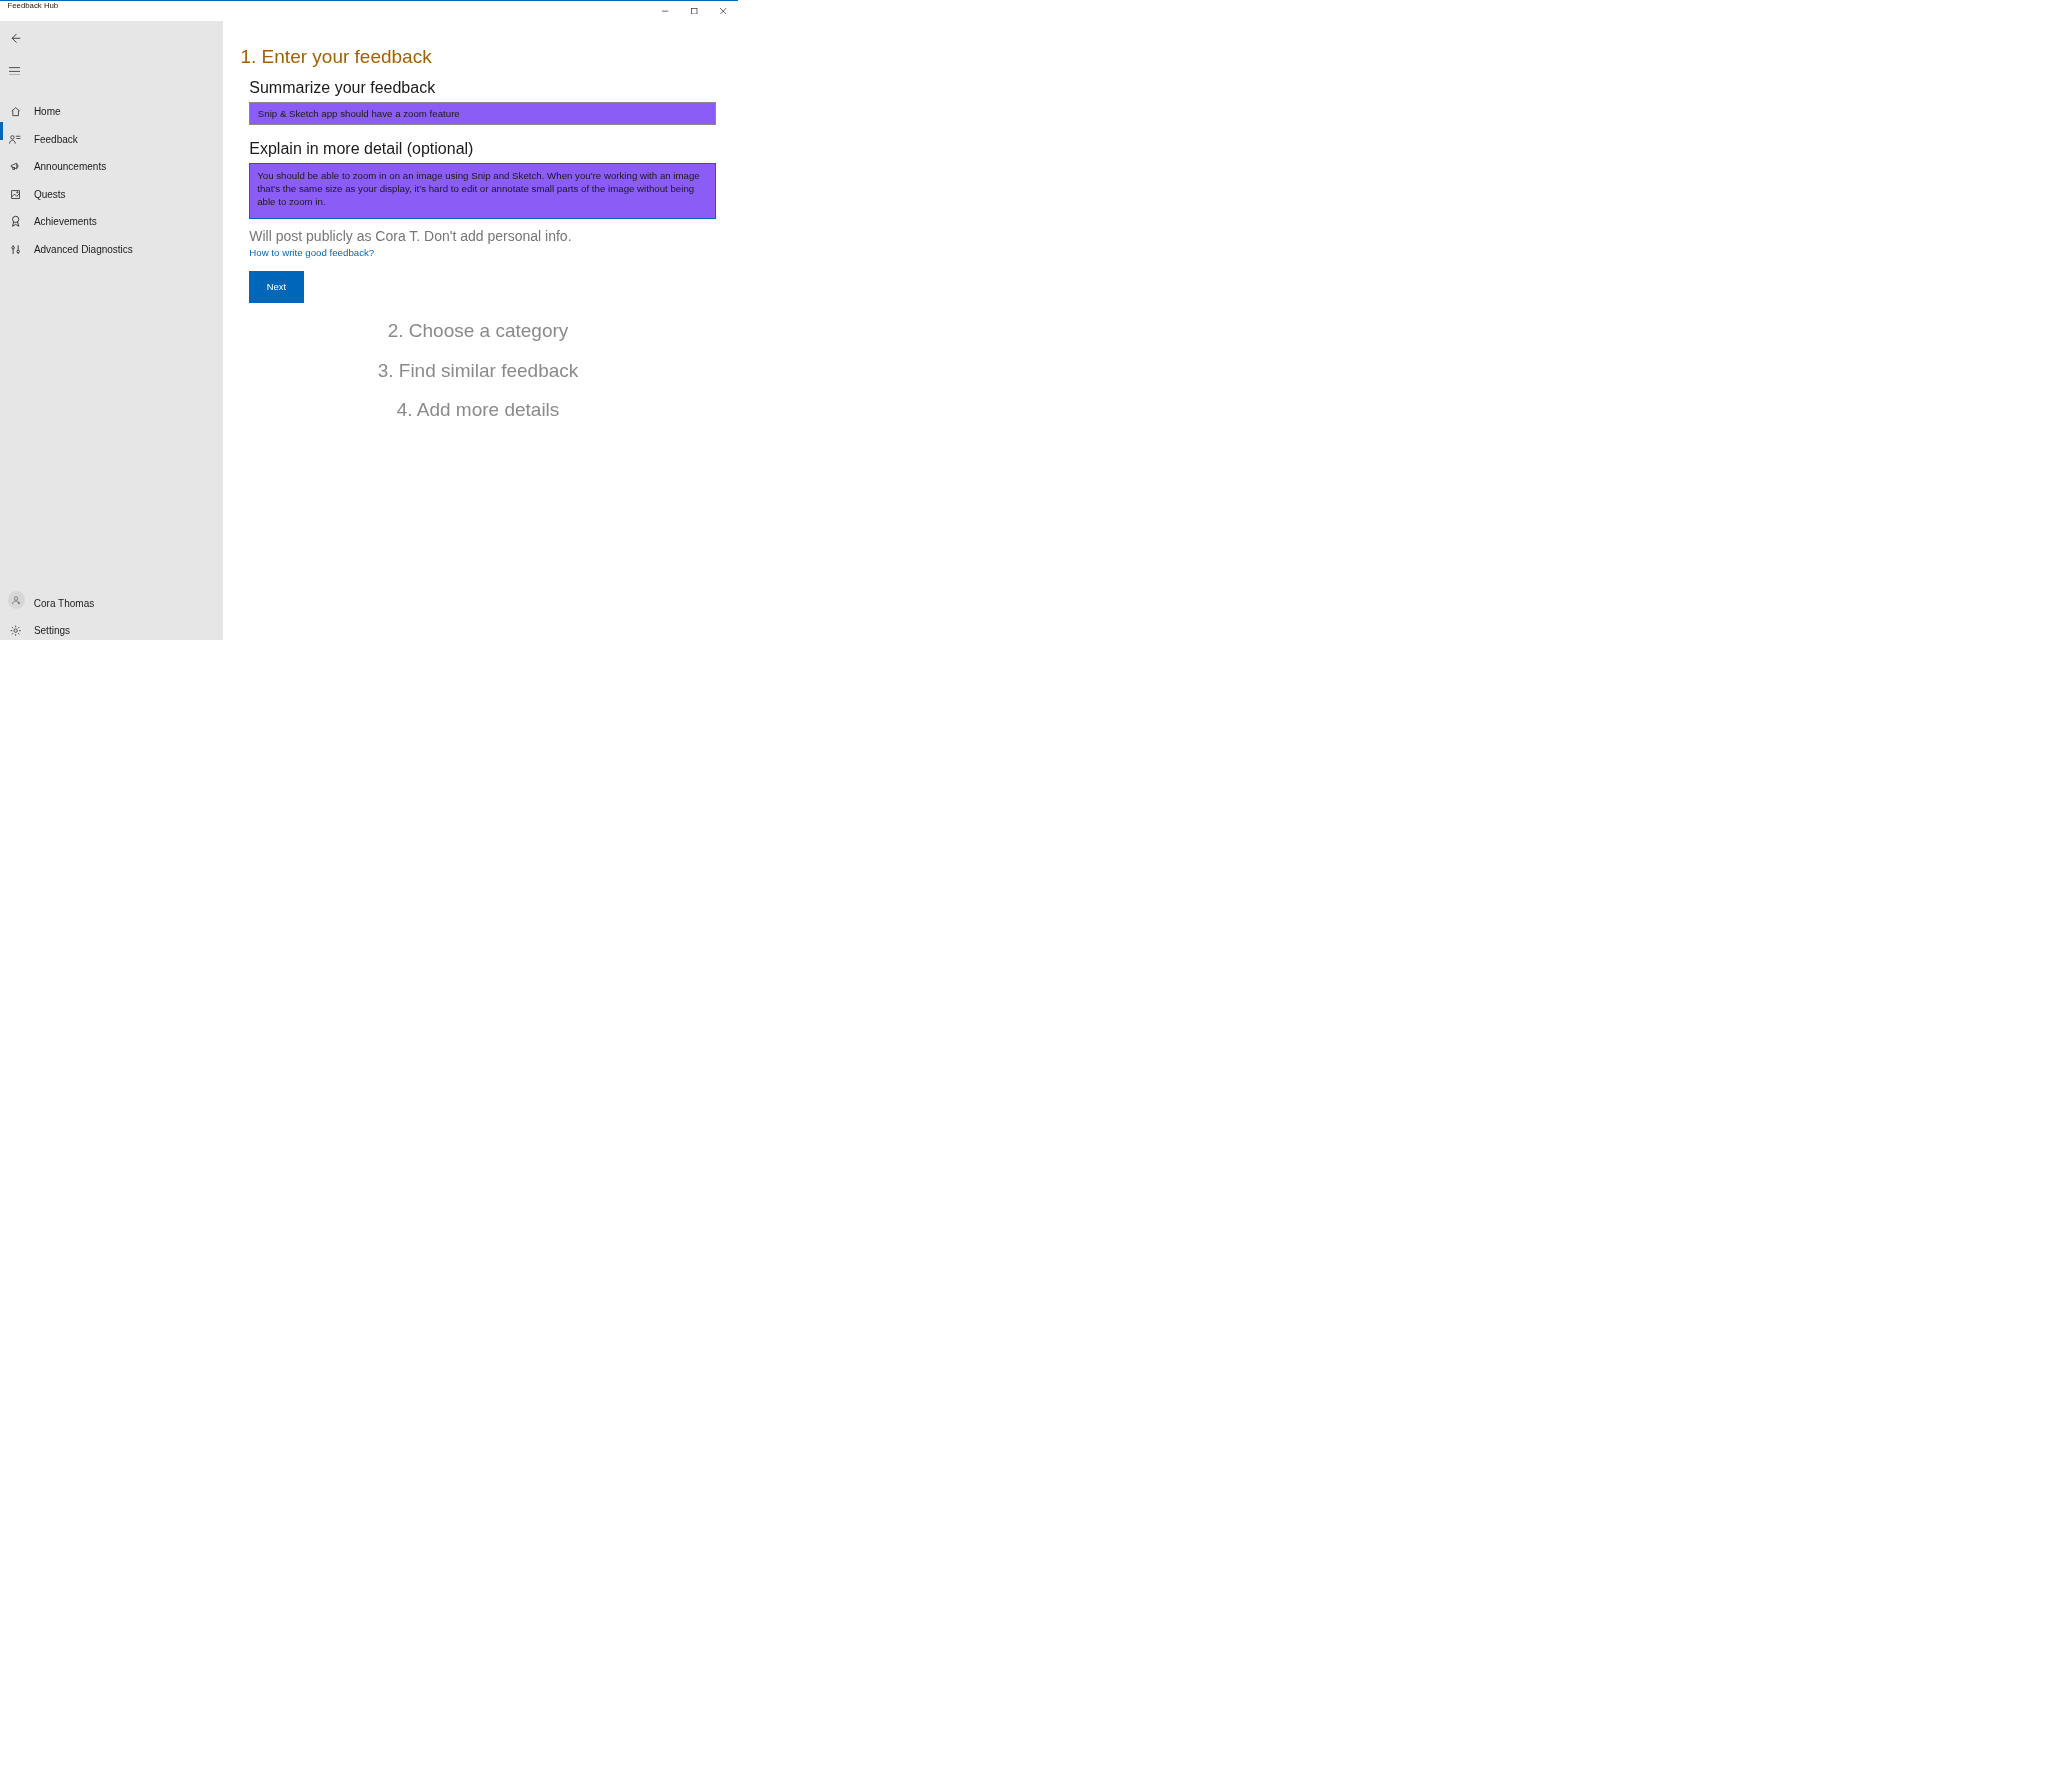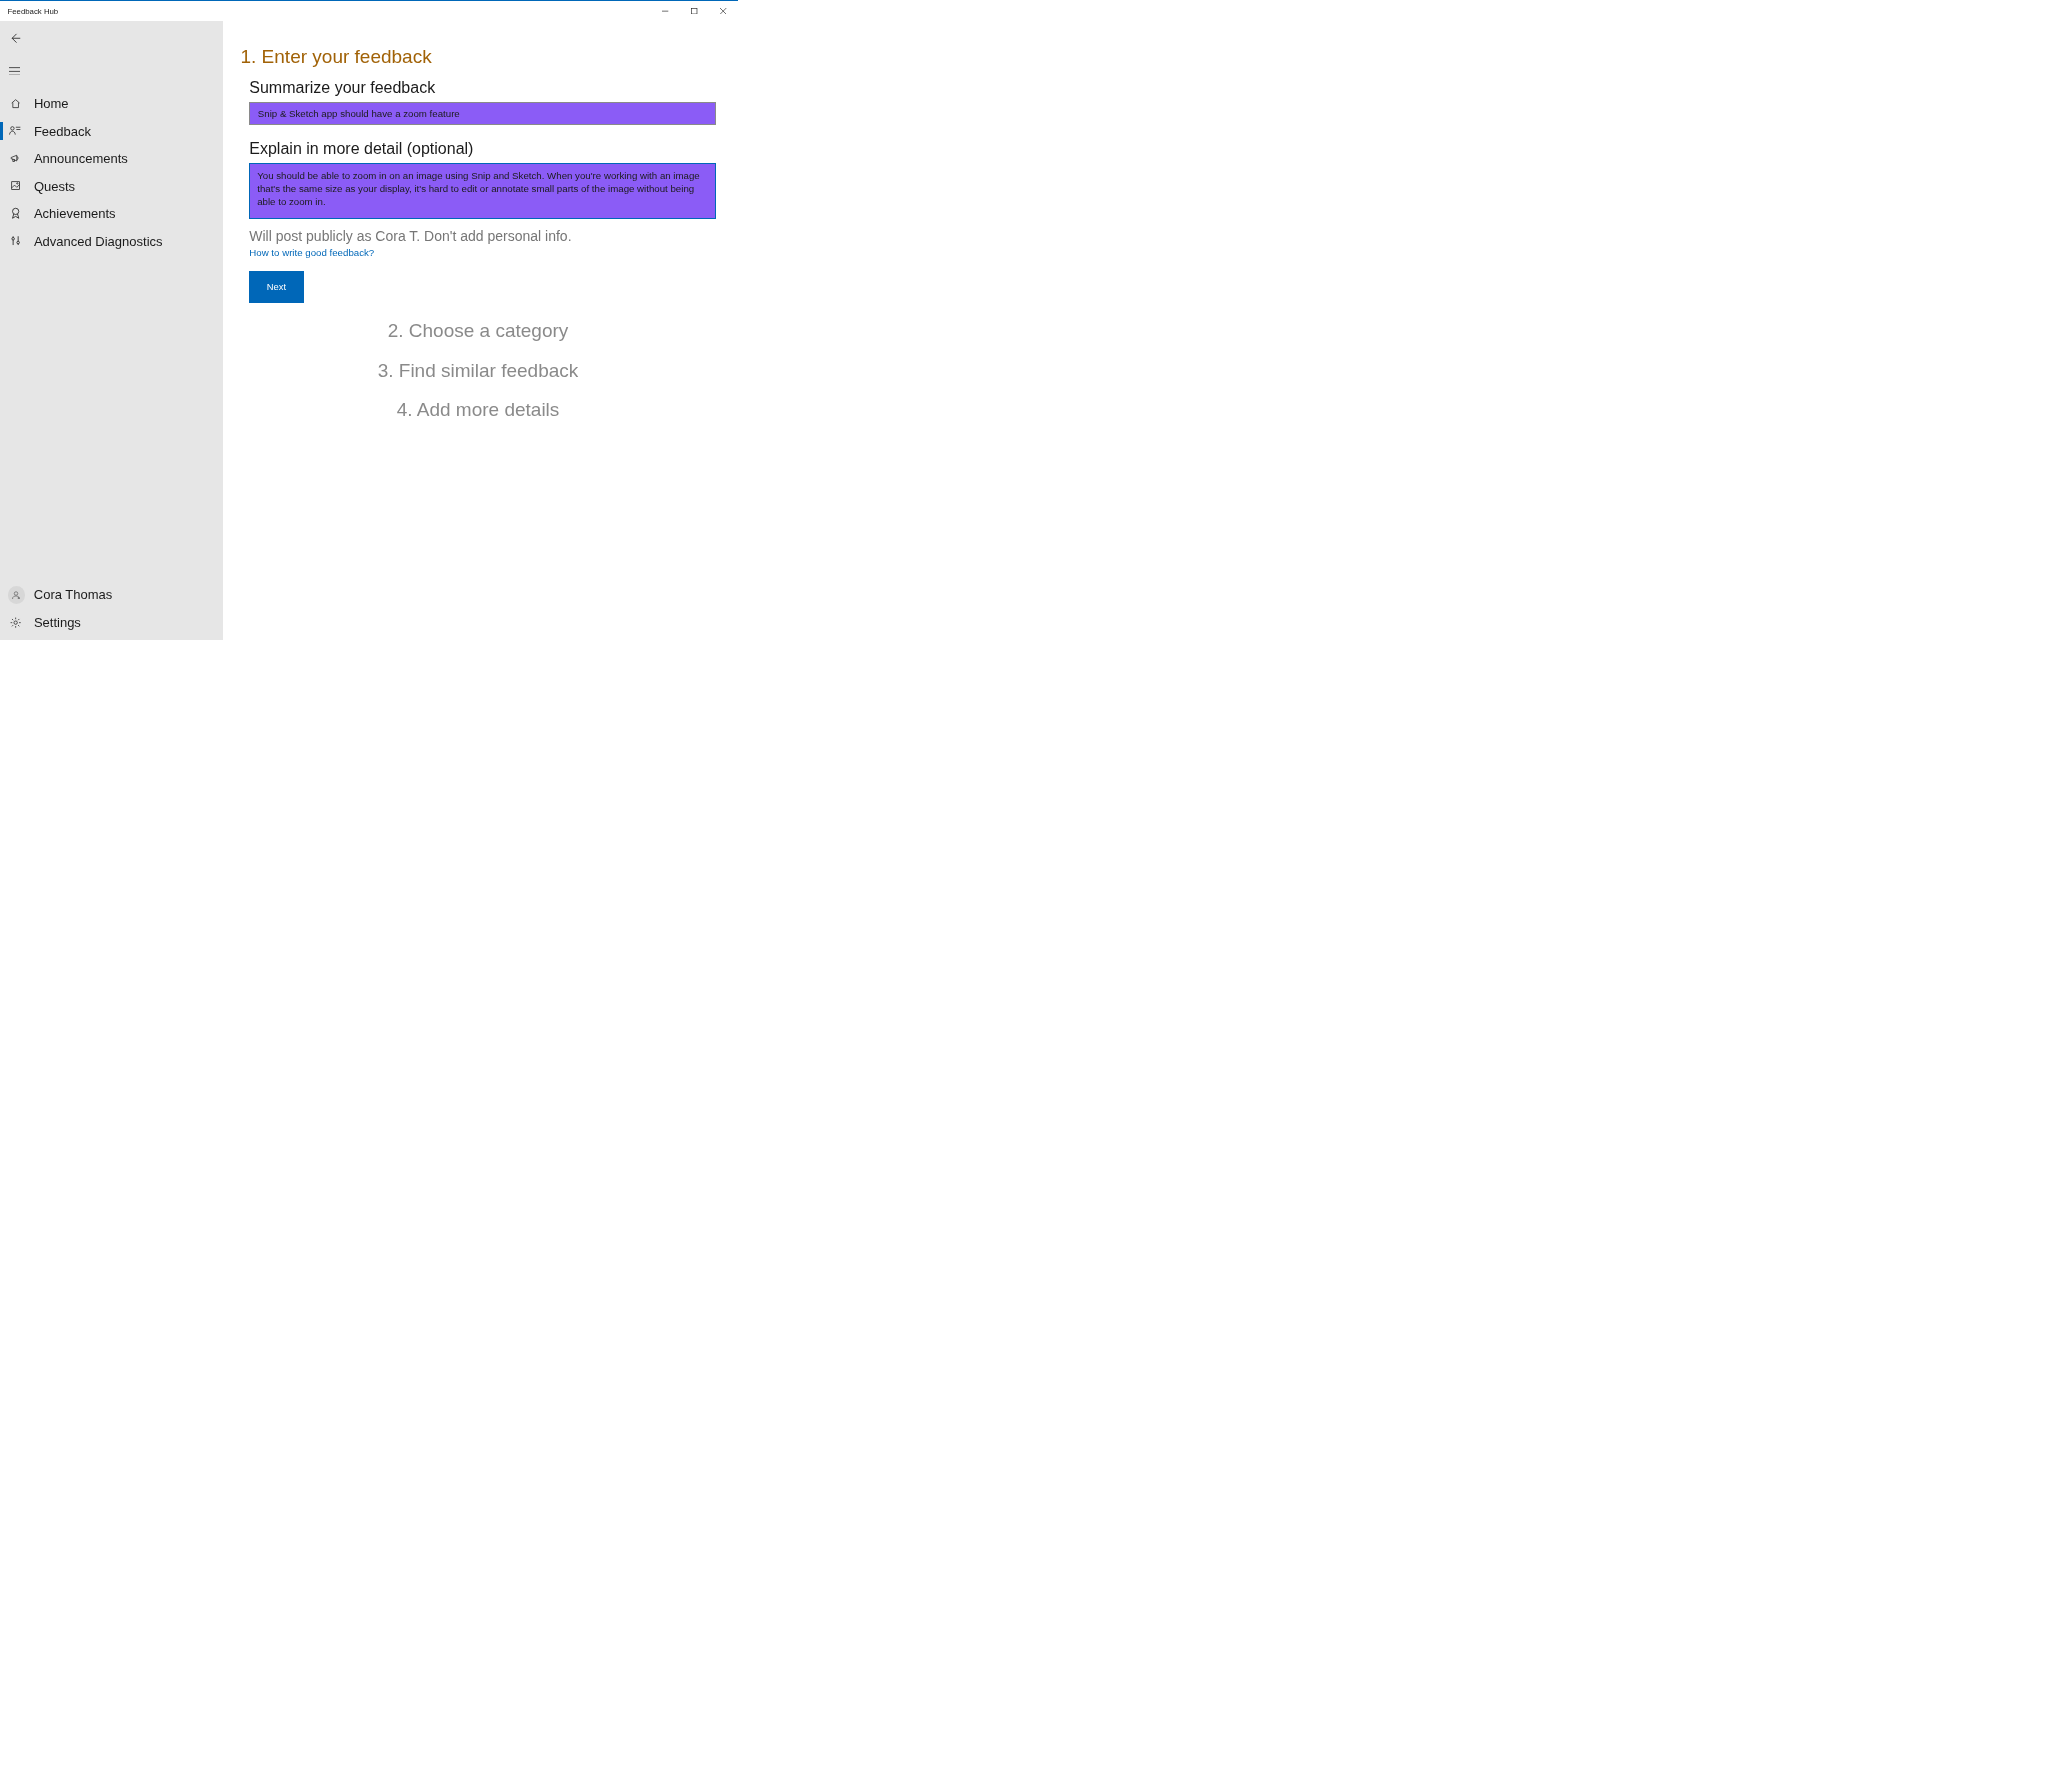--- a/index.html
+++ b/index.html
@@ -12,21 +12,20 @@
     border-top: 1.3px solid #0067b8;
     display:flex;
     flex-direction:column;
     width:738px;
     height:640px;
   }
   
   .titlebar {
     height:20px;
     display:flex;
-    align-items:center;
     padding-left:7.5px;
     font-size:7.8px;
     color:#1b1b1b;
     background:#fff;
   }
   .titlebar .title { flex:0 0 auto; }
   .titlebar .spacer { flex:1; }
   .winbtn {
     width:29px; height:20px;
     display:flex; align-items:center; justify-content:center;
@@ -45,25 +44,25 @@
   .iconbtn {
     height:27.5px;
     display:flex;
     align-items:center;
     padding-left:8.8px;
     color:#1b1b1b;
   }
   .nav-item {
     height:27.5px;
     display:flex;
-    align-items:center;
+    align-items:flex-end;
     padding-left:8.8px;
     position:relative;
     color:#1b1b1b;
-    font-size:13px;
+    font-size:10px;
   }
   .nav-item .icon-slot {
     width:13.8px;
     display:flex; align-items:center; justify-content:center;
     margin-right:11.3px;
     color:#1b1b1b;
   }
   .nav-item.selected::before {
     content:"";
     position:absolute;

